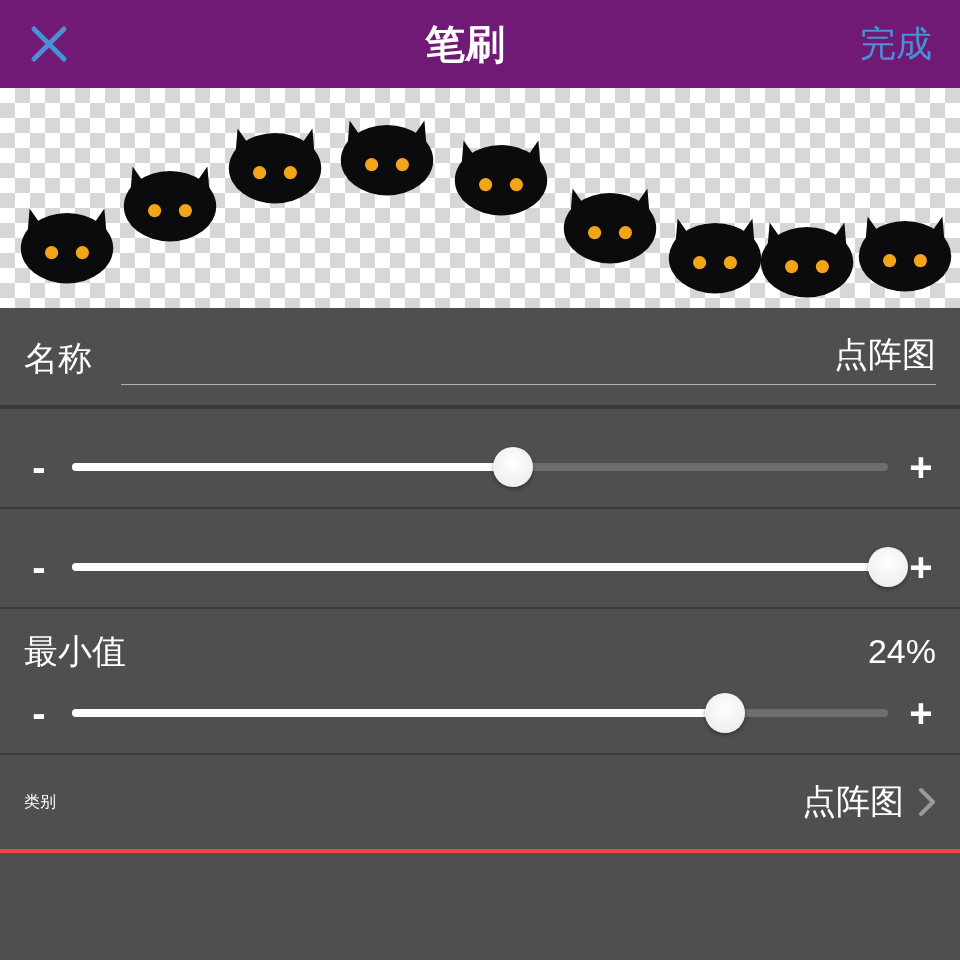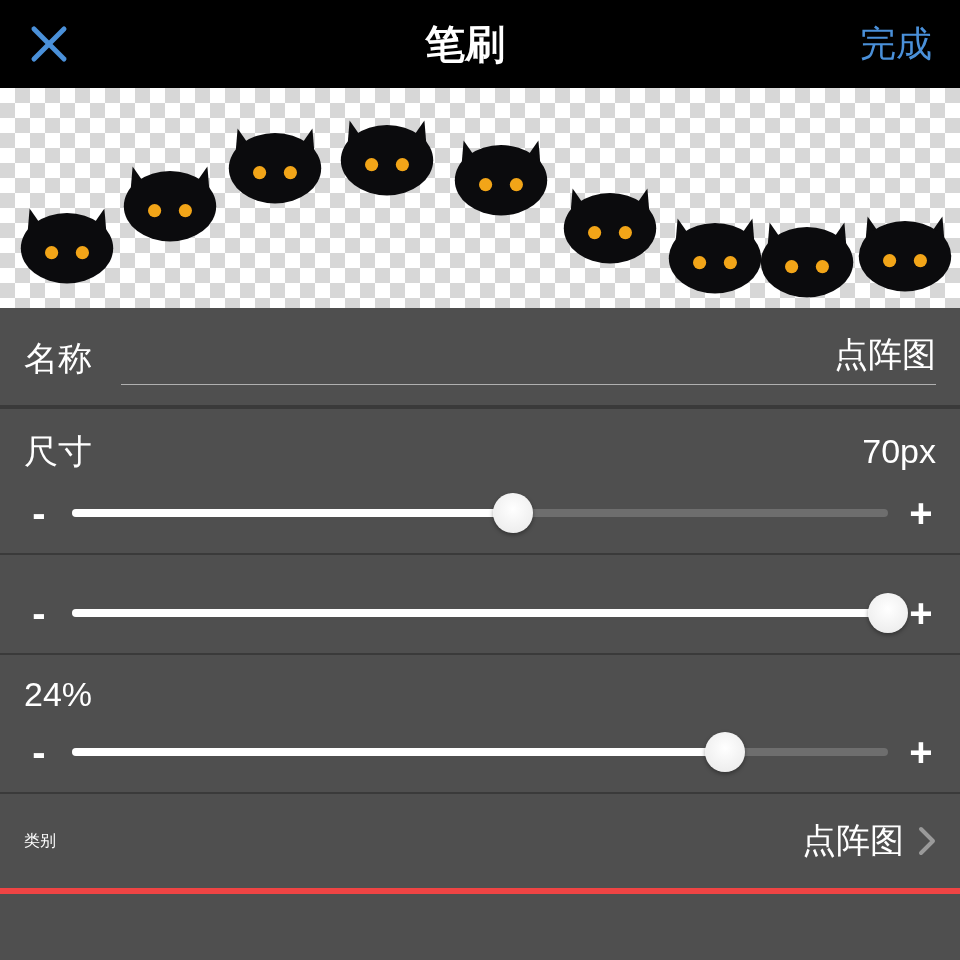--- a/index.html
+++ b/index.html
@@ -7,21 +7,21 @@
     padding:0;
     width:960px;
     height:960px;
     background:#4f4f4f;
     font-family:-apple-system,"Helvetica Neue",Arial,sans-serif;
     color:#ffffff;
     overflow:hidden;
   }
   .header{
     height:88px;
-    background:#000000;
+    background:#701a75;
     display:flex;
     align-items:center;
     justify-content:space-between;
     padding:0 28px;
   }
   .header .close-icon svg{display:block;}
   .header-title{
     font-size:40px;
     font-weight:600;
     color:#ffffff;
@@ -248,24 +248,20 @@
 <div class="settings">
 
   <div class="name-row">
     <div class="name-label">名称</div>
     <div class="name-field-wrap">
       <div class="name-value">点阵图</div>
     </div>
   </div>
 
   <div class="row">
-    <div class="row-line">
-      <span>尺寸</span>
-      <span>70px</span>
-    </div>
     <div class="slider-wrap">
       <div class="pm">-</div>
       <div class="slider">
         <div class="track"></div>
         <div class="fill" id="size-fill" style="width: 54%;"></div>
         <div class="thumb" id="size-thumb" style="left: 54%;"></div>
       </div>
       <div class="pm">+</div>
     </div>
   </div>
@@ -277,34 +273,35 @@
         <div class="track"></div>
         <div class="fill" id="op-fill" style="width: 100%;"></div>
         <div class="thumb" id="op-thumb" style="left: 100%;"></div>
       </div>
       <div class="pm">+</div>
     </div>
   </div>
 
   <div class="row">
     <div class="row-line">
+      <span>最小值</span>
       <span>24%</span>
     </div>
     <div class="slider-wrap">
       <div class="pm">-</div>
       <div class="slider">
         <div class="track"></div>
         <div class="fill" id="min-fill" style="width: 80%;"></div>
         <div class="thumb" id="min-thumb" style="left: 80%;"></div>
       </div>
       <div class="pm">+</div>
     </div>
   </div>
 
-  <div class="row cat-row" style="border-bottom:6px solid #ef4444;">
+  <div class="row cat-row" style="border-bottom:4px solid #ef4444;">
     <span>类别</span>
     <div class="cat-right">
       <span>点阵图</span>
       <span class="chevron">
         <svg width="18" height="30" viewBox="0 0 18 30">
           <polyline points="3,3 15,15 3,27" fill="none" stroke="#9a9a9a" stroke-width="4" stroke-linecap="round" stroke-linejoin="round"></polyline>
         </svg>
       </span>
     </div>
   </div>

